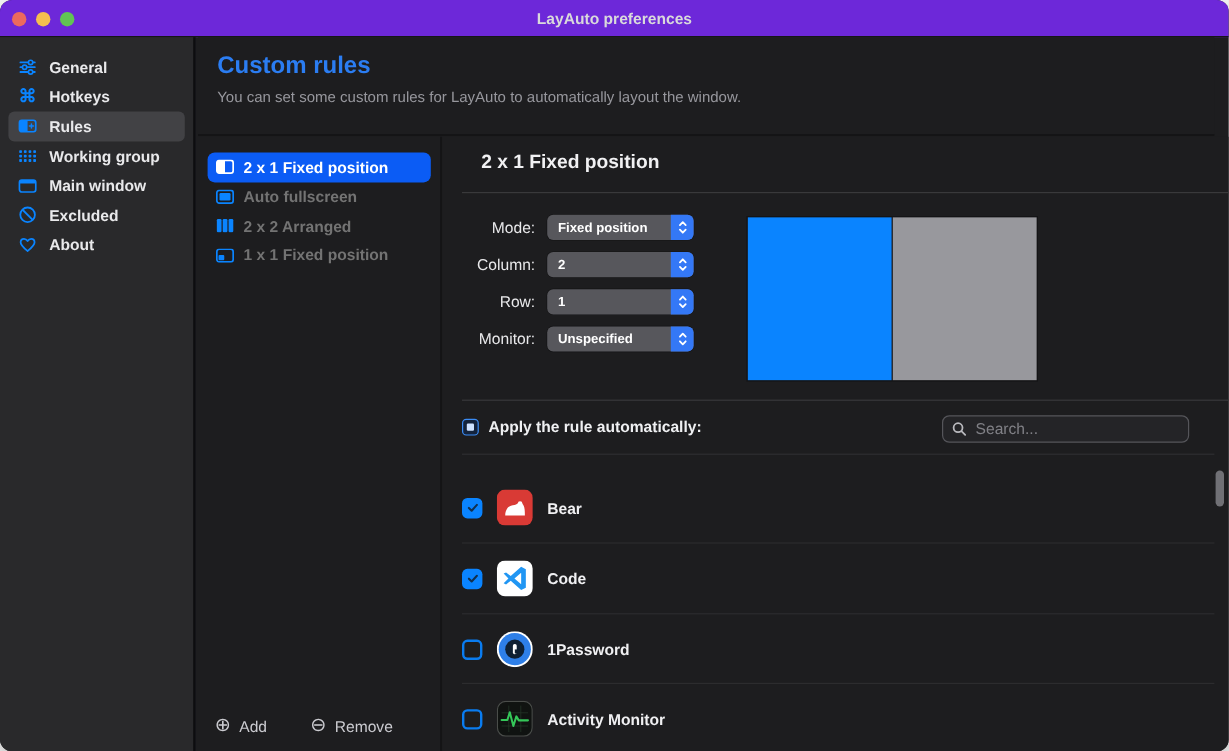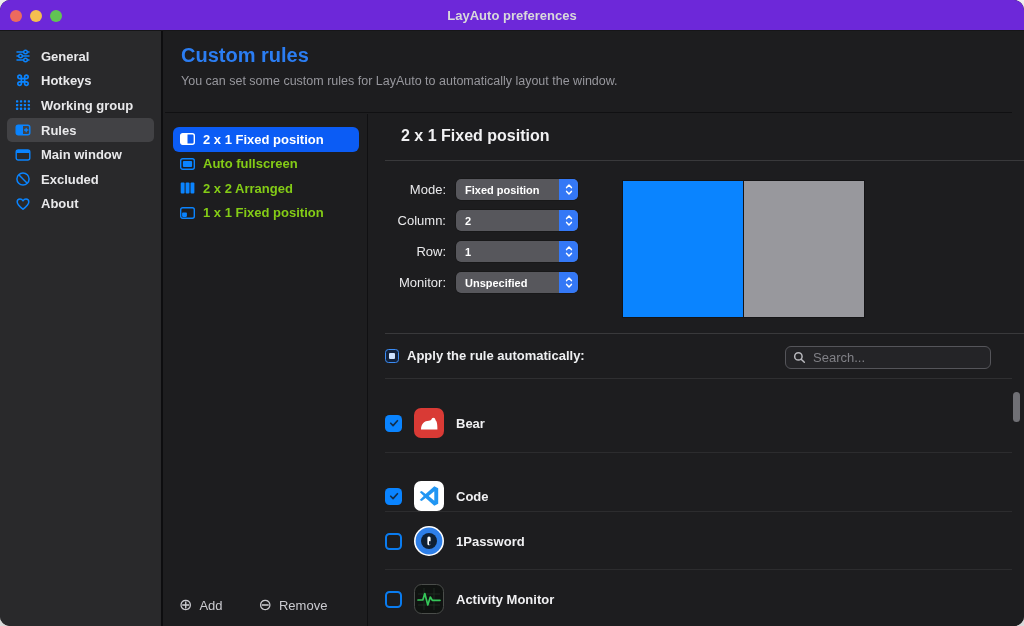--- a/index.html
+++ b/index.html
@@ -24,21 +24,21 @@
   .side-item .lbl{font-size:13px;font-weight:600;color:#e9e9eb;white-space:nowrap;}
 
   
   .main-header{position:absolute;left:165px;right:12px;top:31px;height:82px;background:#1d1d1f;border-bottom:1px solid #101012;padding:13px 0 0 16px;}
   .main-header .h-title{font-size:20px;font-weight:600;color:#2b7df2;margin:0 0 7px 0;}
   .main-header .h-sub{font-size:12.5px;color:#97979d;}
 
   
   .rules-panel{position:absolute;left:165px;top:114px;width:203px;bottom:0;background:#1d1d1f;border-right:1px solid #101012;}
   .rules-list{padding:13px 8px 0 8px;display:flex;flex-direction:column;}
-  .rule-row{display:flex;align-items:center;gap:8px;height:24.5px;padding:0 7px;border-radius:6px;color:#84cc16;}
+  .rule-row{display:flex;align-items:center;gap:8px;height:24.5px;padding:0 7px;border-radius:6px;color:#737373;}
   .rule-row.selected{background:#0b5cf5;color:#ffffff;}
   .rule-row .rule-ic{width:15px;height:12px;color:#0a84ff;display:flex;flex:0 0 15px;}
   .rule-row.selected .rule-ic{color:#ffffff;}
   .rule-row .rule-lbl{font-size:13px;font-weight:600;white-space:nowrap;}
   .rules-actions{position:absolute;bottom:0;left:0;right:0;height:42px;display:flex;align-items:center;padding:0 14px;gap:36px;}
   .act-btn{display:flex;align-items:center;gap:7px;color:#cbcbd0;font-size:13px;cursor:default;}
   .act-btn .circ{font-size:16px;line-height:16px;color:#cbcbd0;}
 
   
   .detail{position:absolute;left:369px;top:114px;right:0;bottom:0;background:#1d1d1f;}
@@ -108,50 +108,50 @@
             </g>
           </svg>
       </span>
       <span class="lbl">General</span>
     </div>
     <div class="side-item">
       <span class="ic">
           <span class="glyph">⌘</span>
         </span>
       <span class="lbl">Hotkeys</span>
+    </div>
+    <div class="side-item selected">
+      <span class="ic">
+        <svg width="16" height="16" viewBox="0 0 16 16">
+            <rect x="1.2" y="3.2" width="13.6" height="9.6" rx="2" fill="none" stroke="#0a84ff" stroke-width="1.4"></rect>
+            <path d="M3.2 3.2 H8 V12.8 H3.2 A2 2 0 0 1 1.2 10.8 V5.2 A2 2 0 0 1 3.2 3.2 Z" fill="#0a84ff"></path>
+            <path d="M11.2 6.3 v3.4 M9.5 8 h3.4" stroke="#0a84ff" stroke-width="1.3" stroke-linecap="round"></path>
+          </svg>
+      </span>
+      <span class="lbl">Rules</span>
     </div>
     <div class="side-item">
       <span class="ic">
         <svg width="16" height="16" viewBox="0 0 16 16" fill="#0a84ff">
             <rect x="1" y="3.2" width="2.3" height="2.3" rx="0.6"></rect>
             <rect x="4.9" y="3.2" width="2.3" height="2.3" rx="0.6"></rect>
             <rect x="8.8" y="3.2" width="2.3" height="2.3" rx="0.6"></rect>
             <rect x="12.7" y="3.2" width="2.3" height="2.3" rx="0.6"></rect>
             <rect x="1" y="6.9" width="2.3" height="2.3" rx="0.6"></rect>
             <rect x="4.9" y="6.9" width="2.3" height="2.3" rx="0.6"></rect>
             <rect x="8.8" y="6.9" width="2.3" height="2.3" rx="0.6"></rect>
             <rect x="12.7" y="6.9" width="2.3" height="2.3" rx="0.6"></rect>
             <rect x="1" y="10.6" width="2.3" height="2.3" rx="0.6"></rect>
             <rect x="4.9" y="10.6" width="2.3" height="2.3" rx="0.6"></rect>
             <rect x="8.8" y="10.6" width="2.3" height="2.3" rx="0.6"></rect>
             <rect x="12.7" y="10.6" width="2.3" height="2.3" rx="0.6"></rect>
           </svg>
       </span>
       <span class="lbl">Working group</span>
     </div>
-    <div class="side-item selected">
-      <span class="ic">
-        <svg width="16" height="16" viewBox="0 0 16 16">
-            <rect x="1.2" y="3.2" width="13.6" height="9.6" rx="2" fill="none" stroke="#0a84ff" stroke-width="1.4"></rect>
-            <path d="M3.2 3.2 H8 V12.8 H3.2 A2 2 0 0 1 1.2 10.8 V5.2 A2 2 0 0 1 3.2 3.2 Z" fill="#0a84ff"></path>
-            <path d="M11.2 6.3 v3.4 M9.5 8 h3.4" stroke="#0a84ff" stroke-width="1.3" stroke-linecap="round"></path>
-          </svg>
-      </span>
-      <span class="lbl">Rules</span>
-    </div>
     <div class="side-item">
       <span class="ic">
         <svg width="16" height="16" viewBox="0 0 16 16">
             <rect x="1.2" y="3" width="13.6" height="10" rx="2" fill="none" stroke="#0a84ff" stroke-width="1.4"></rect>
             <path d="M3.2 3 H12.8 A2 2 0 0 1 14.8 5 V6 H1.2 V5 A2 2 0 0 1 3.2 3 Z" fill="#0a84ff"></path>
           </svg>
       </span>
       <span class="lbl">Main window</span>
     </div>
     <div class="side-item">
@@ -313,21 +313,21 @@
           <svg width="30" height="30" viewBox="0 0 30 30">
               <rect width="30" height="30" rx="7" fill="#d93a35"></rect>
               <circle cx="19.4" cy="11.6" r="1.9" fill="#ffffff"></circle>
               <path d="M7 21.5 C7 15.8 10.6 12.8 14.8 12.8 C16.6 12.8 17.5 11 19.2 11 C20.4 11 21.8 12 22.5 13.6 C23.2 15.2 23.4 17.8 23.4 21.5 Z" fill="#ffffff"></path>
             </svg>
         </span>
         <span class="app-name">Bear</span>
       </div>
       <div class="sep dim" style="top:73px;"></div>
 
-      <div class="app-row" style="top:88px;">
+      <div class="app-row" style="top:74px;">
         <span class="cb checked">
             <svg width="12" height="12" viewBox="0 0 14 14">
               <path d="M3.2 7.3 L5.9 10 L11 4.4" fill="none" stroke="#12304f" stroke-width="2" stroke-linecap="round" stroke-linejoin="round"></path>
             </svg>
           </span>
         <span class="app-icon">
           <svg width="30" height="30" viewBox="0 0 30 30">
               <rect width="30" height="30" rx="7" fill="#ffffff"></rect>
               <path d="M20.3 5.3 L11.6 13 L7.7 10 L5.7 11 L9.7 15 L5.7 19 L7.7 20 L11.6 17 L20.3 24.7 L24.2 22.7 L24.2 7.3 Z M20.3 10.2 L20.3 19.8 L14.7 15 Z" fill="#2196f3" fill-rule="evenodd"></path>
             </svg>

